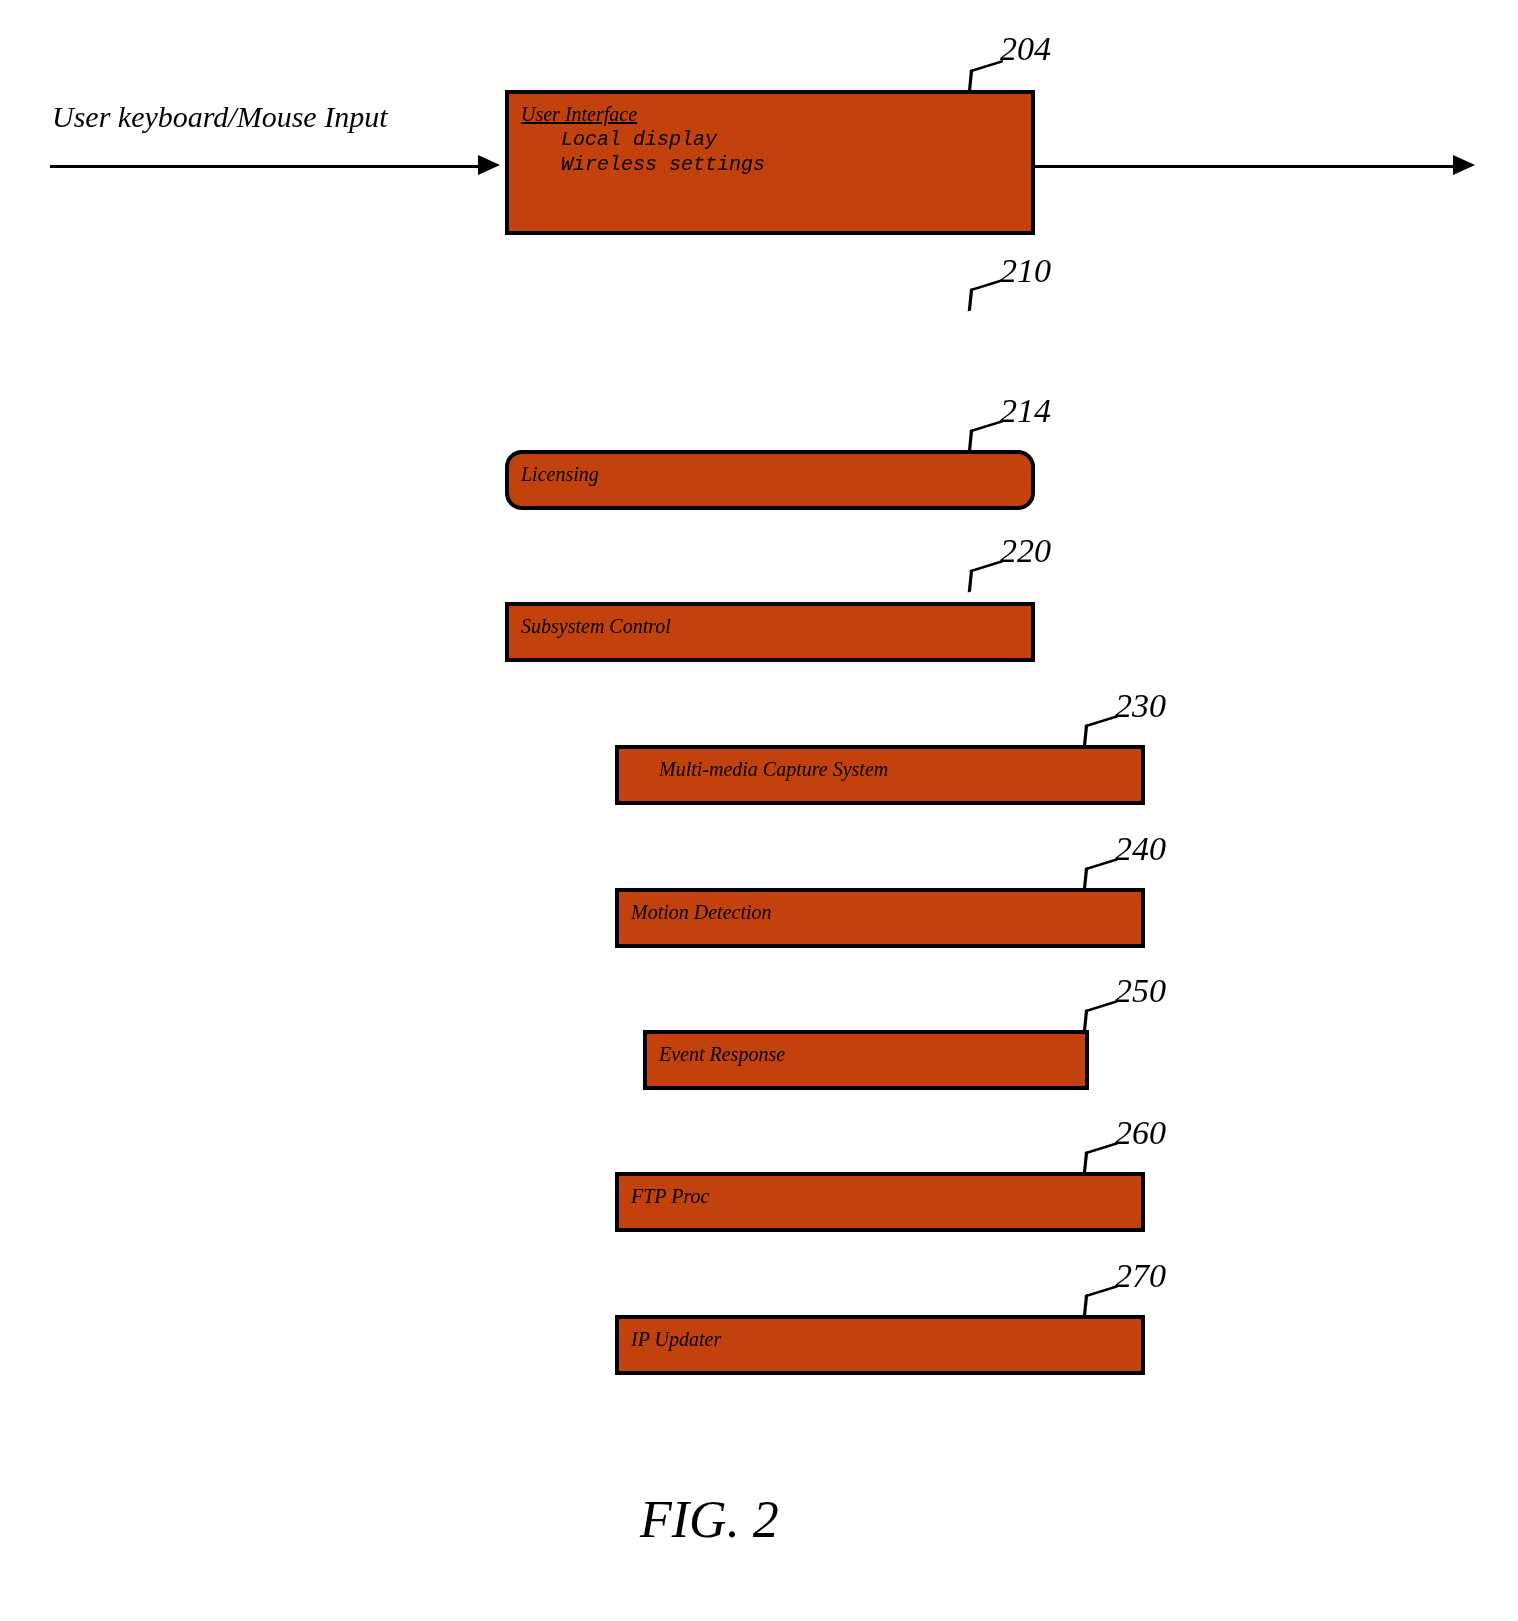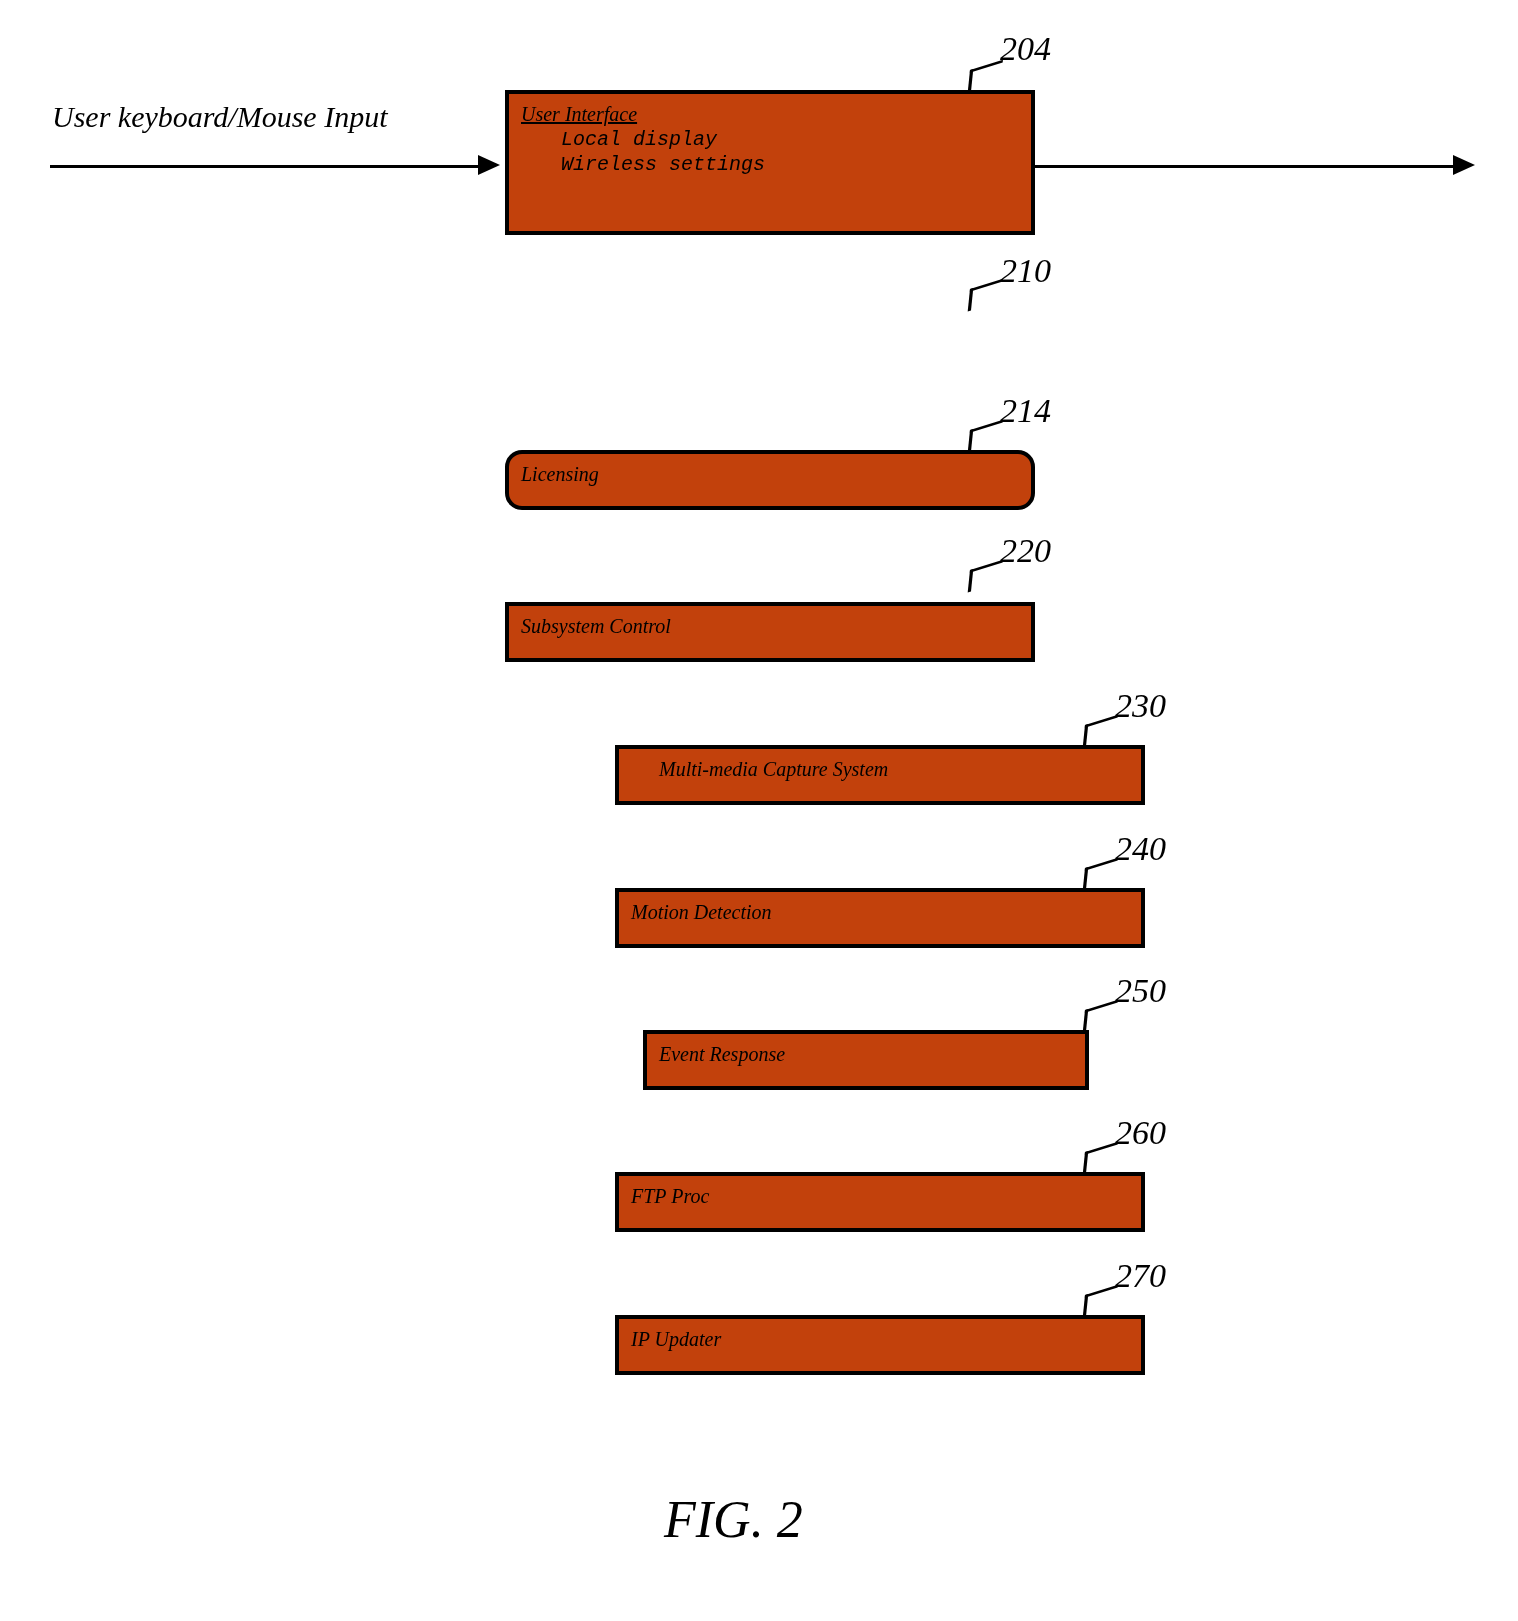--- a/index.html
+++ b/index.html
@@ -132,15 +132,15 @@
   </div>
   <div class="ref-tick" style="left:1085px; top:1152px;"></div>
   <div class="ref-label" style="left:1115px; top:1114px;">260</div>
 
   <div class="box" style="left:615px; top:1315px; width:530px; height:60px;">
     <span>IP Updater</span>
   </div>
   <div class="ref-tick" style="left:1085px; top:1295px;"></div>
   <div class="ref-label" style="left:1115px; top:1257px;">270</div>
 
-  <div class="fig-label" style="left:640px; top:1490px;margin-left:24px;">FIG. 2</div>
+  <div class="fig-label" style="left:640px; top:1490px;">FIG. 2</div>
 
 </div>
 
 </body></html>

